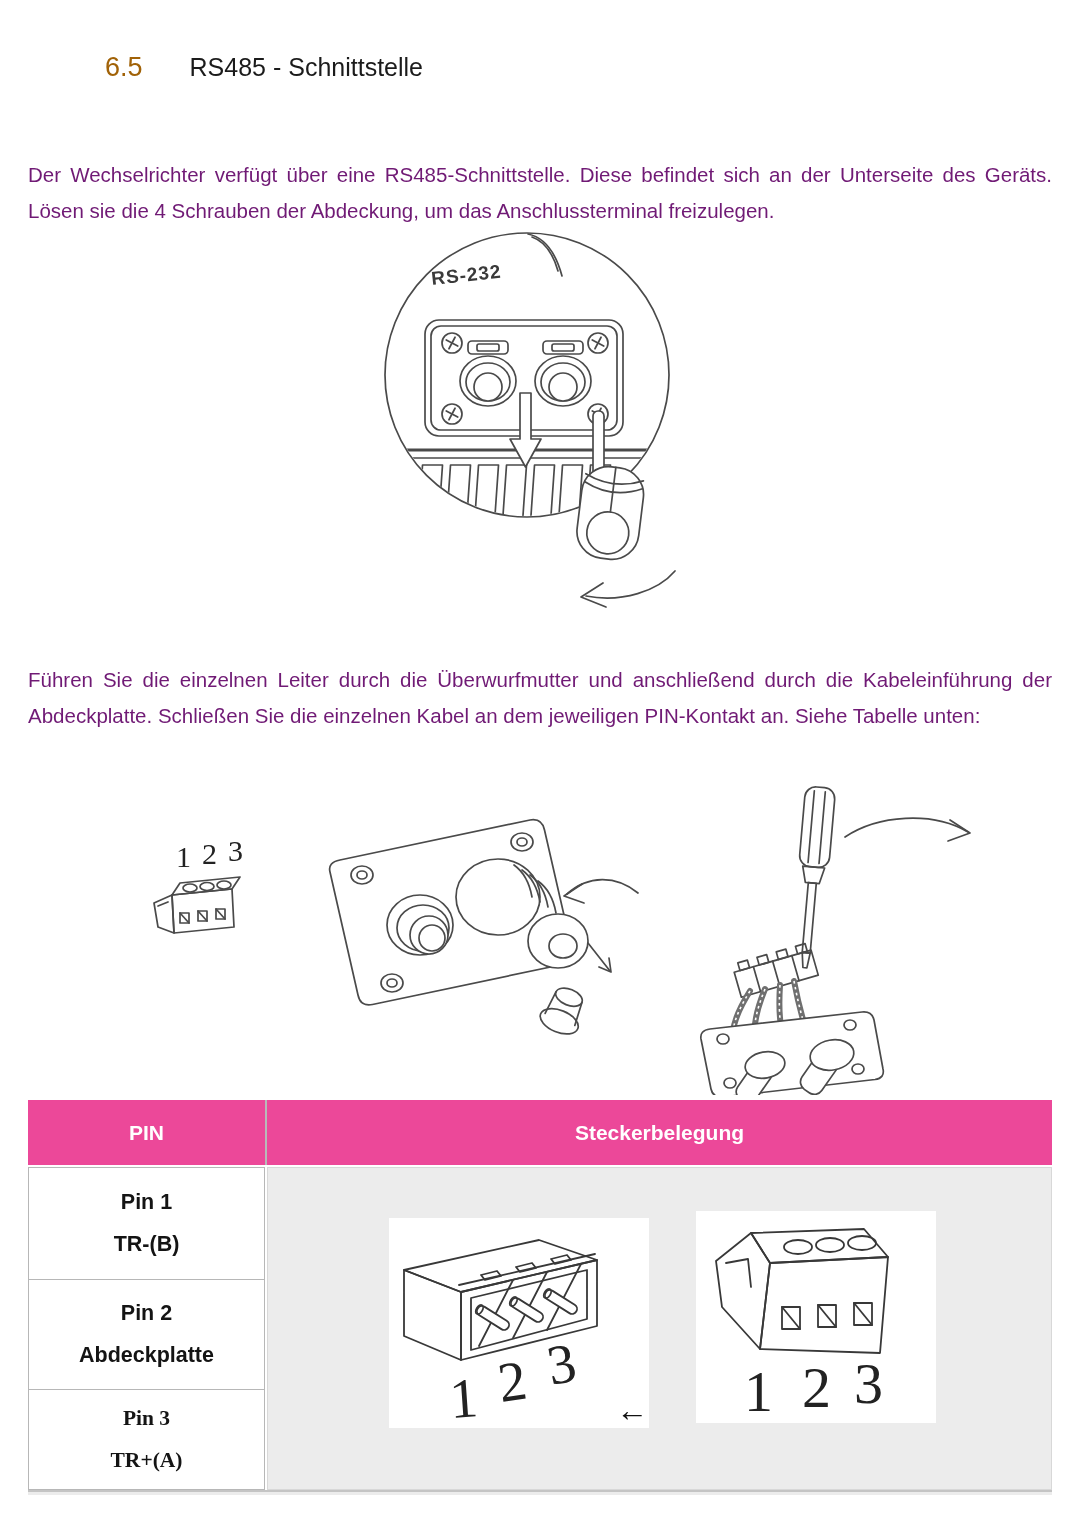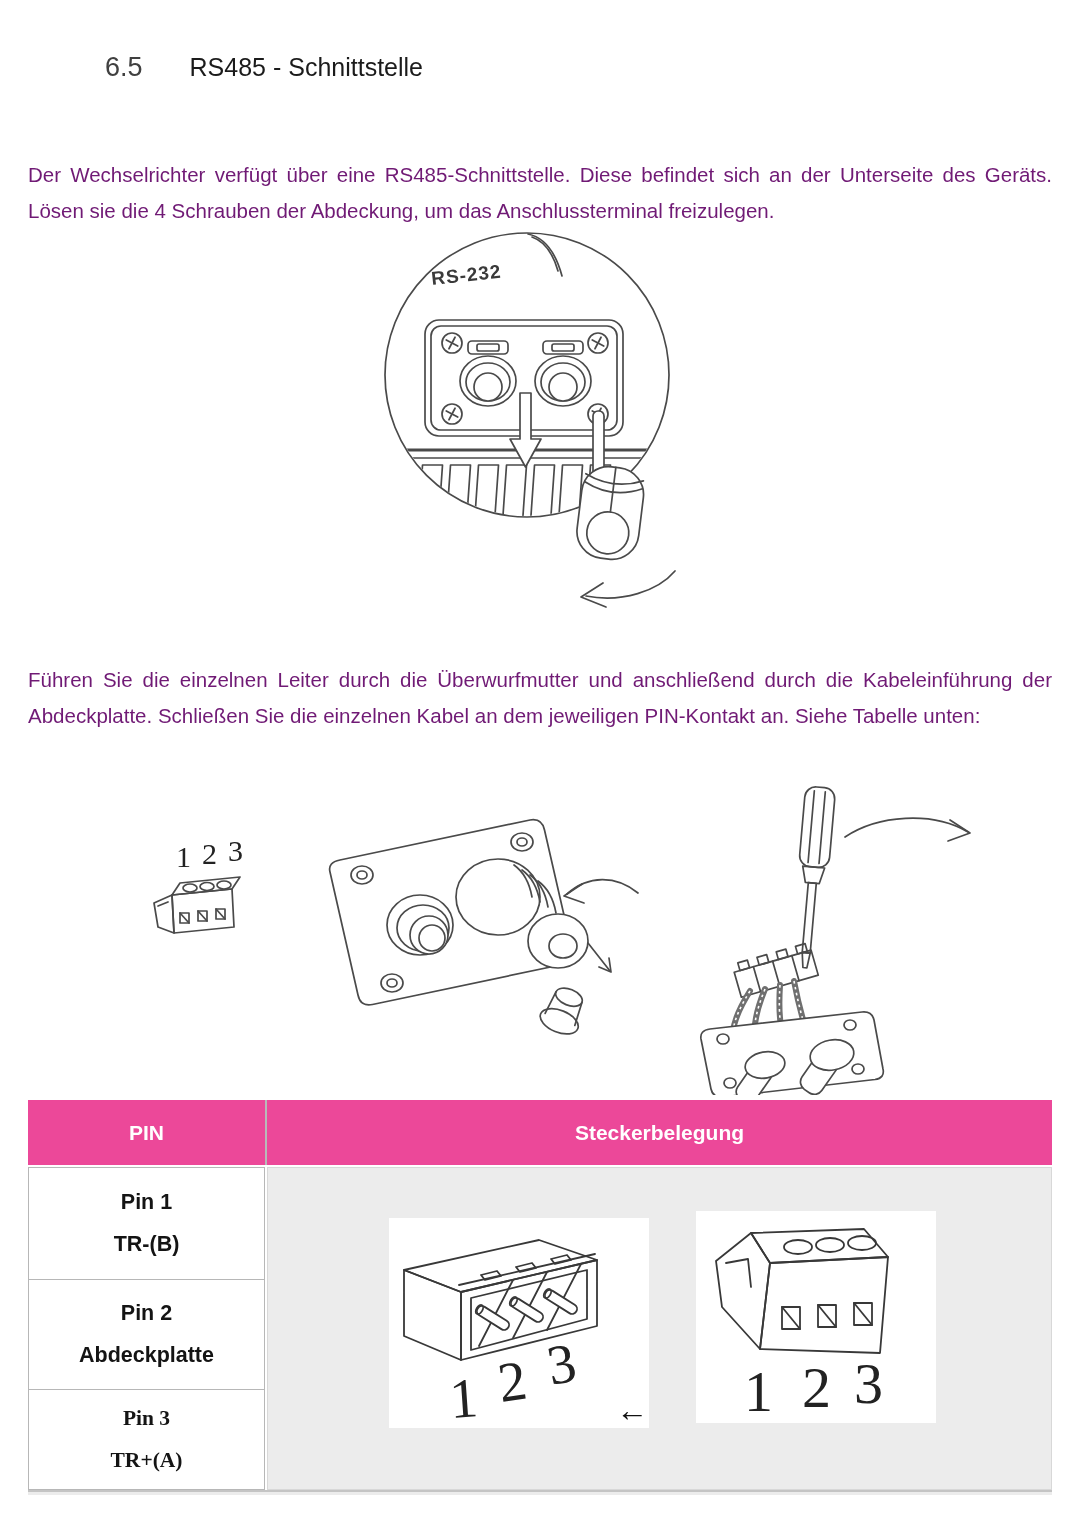--- a/index.html
+++ b/index.html
@@ -2,21 +2,21 @@
 <html><head>
 <meta charset="utf-8">
 <style>
   html,body{margin:0;padding:0;background:#fff;}
   .page{
     position:relative; width:1080px; height:1521px; background:#ffffff;
     font-family:"Liberation Sans", sans-serif; color:#1e1e1e; overflow:hidden;
   }
   
   .heading{position:absolute; left:105px; top:52px; display:flex; align-items:baseline; gap:47px;}
-  .heading .num{font-size:27px; color:#404040;}
+  .heading .num{font-size:27px; color:#a16207;}
   .heading .title{font-size:25px; color:#1b1b1b;text-align:center;}
   
   .para{position:absolute; left:28px; width:1024px; font-size:20.5px; line-height:36.5px;
         text-align:justify; color:#701a75;}
   .para1{top:136px;}
   .para2{top:641px;}
   
   .fig1{position:absolute; left:360px; top:215px; width:360px; height:405px;}
   .fig2{position:absolute; left:110px; top:775px; width:920px; height:320px;}
   .ln{fill:none;stroke:#4a4a4a;stroke-width:1.7;stroke-linejoin:round;stroke-linecap:round;}

